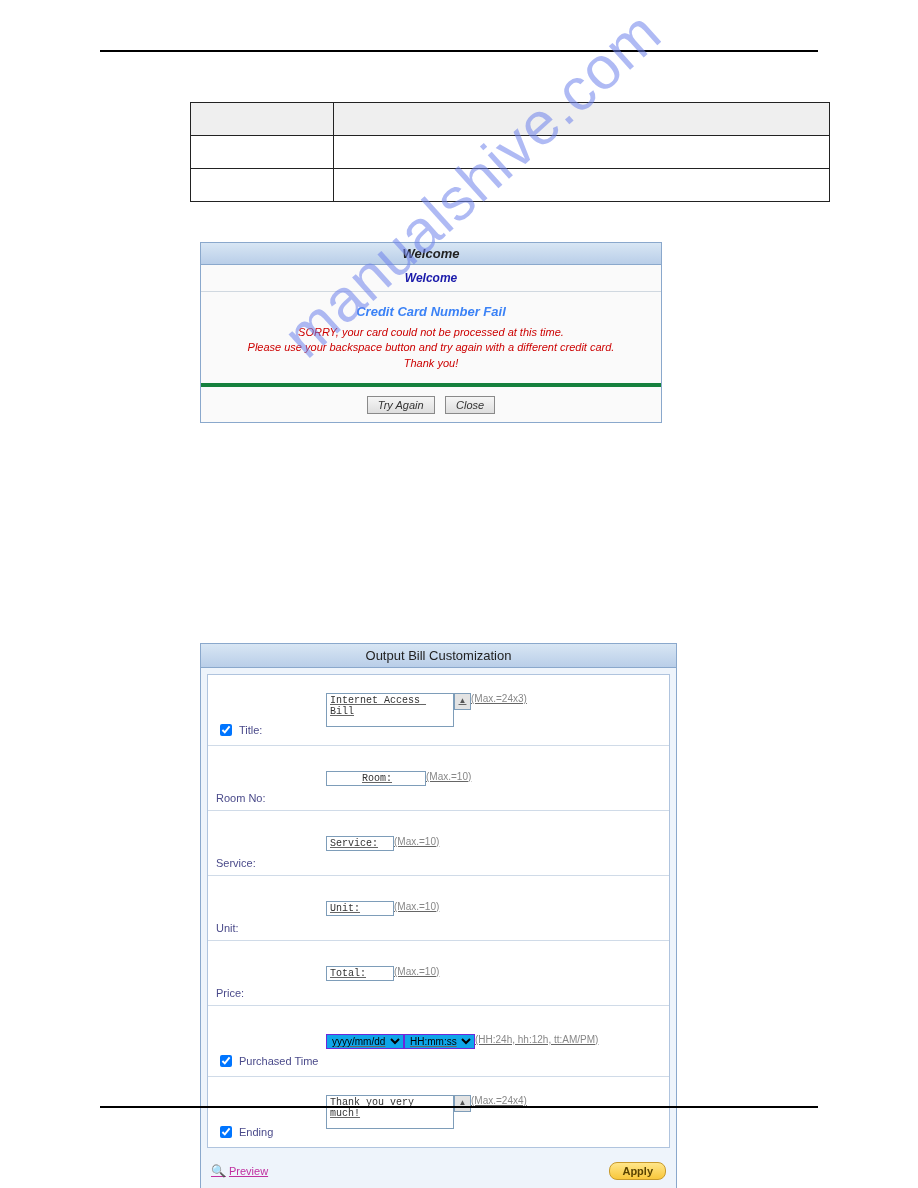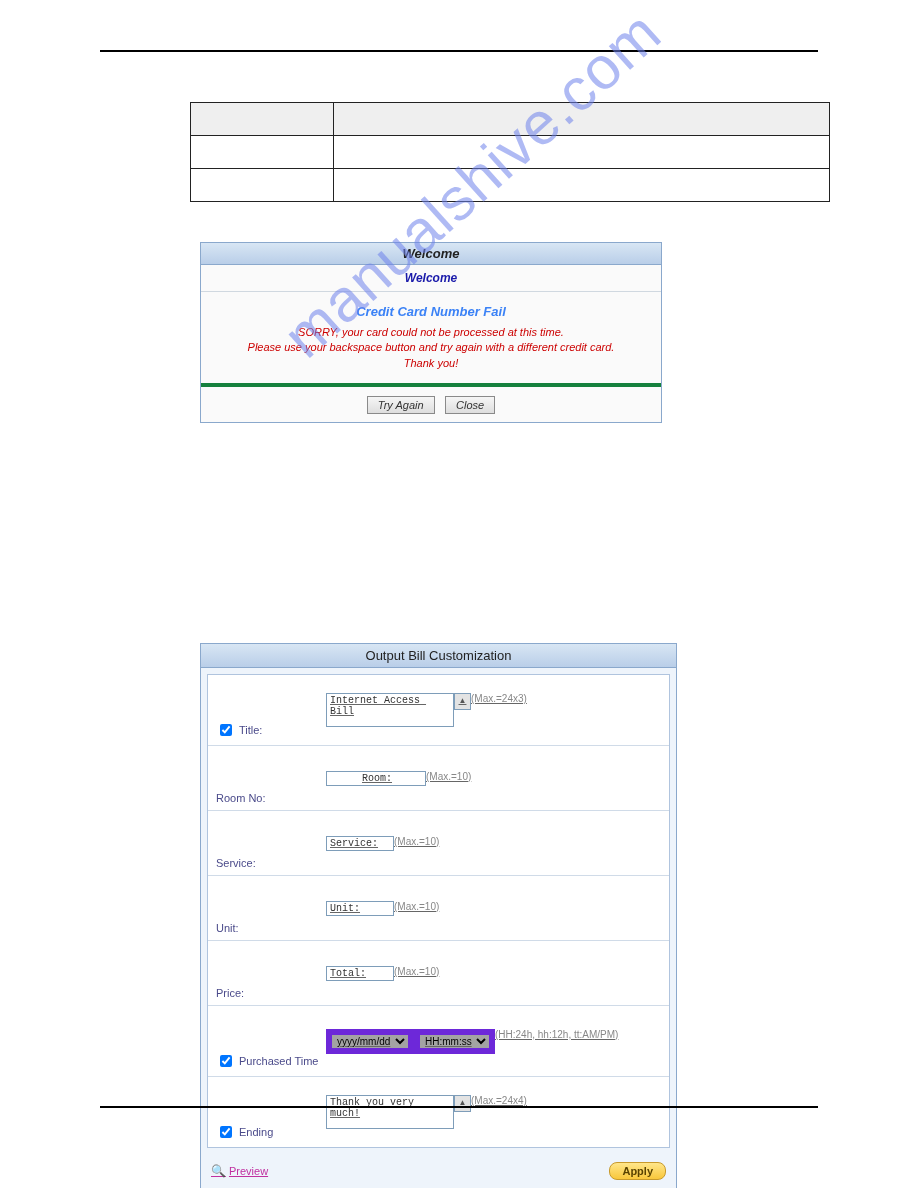--- a/index.html
+++ b/index.html
@@ -22,21 +22,21 @@
 
 .panel2 { width:475px; margin-left:100px; margin-top:220px; border:1px solid #8aa8cc; background:#eef4fb; padding-bottom:4px; }
 .p2-title { background:linear-gradient(#d8e6f4,#b9cee8); border-bottom:1px solid #8aa8cc; text-align:center; font-weight:normal; font-size:13px; padding:4px 0; color:#222; }
 .p2-inner { margin:6px; border:1px solid #b0c4de; background:#fff; }
 .row { display:flex; border-bottom:1px solid #d0dbe8; align-items:center; padding:6px 8px; font-size:11px; color:#4a4a8a; }
 .row:last-child { border-bottom:none; }
 .lbl { width:110px; display:flex; align-items:center; gap:4px;margin-top:40px; }
 .ctl { flex:1; display:flex; align-items:flex-start; font-size:10px; color:#666;text-decoration:underline; }
 .txtinput { border:1px solid #7e9db9; font-size:10px; padding:1px 3px; font-family: "Courier New", monospace; color:#333; background:#fff; }
 .txtarea { width:120px; height:30px; resize:none; vertical-align:top; }
-.sel { border:6px solid #6d28d9; font-size:10px; background:#a3a3a3; padding:0 1px; }
+.sel { border:1px solid #6d28d9; font-size:10px; background:#0ea5e9; padding:0 1px; }
 .hint { color:#888; font-size:10px; }
 .p2-foot { display:flex; justify-content:space-between; align-items:center; padding:8px 10px; }
 .preview { color:#c030a0; font-size:11px; text-decoration:underline; cursor:pointer; display:flex; align-items:center; gap:3px; }
 .mag { color:#2a6bd4; font-size:12px; }
 .apply { border:1px solid #c89a2c; border-radius:8px; background:linear-gradient(#ffe68a,#f9c73b); padding:2px 12px; font-size:11px; font-weight:bold; color:#5a4300; cursor:pointer; }
 .cb { width:12px; height:12px; }
 .scroll-stub { display:inline-block; width:15px; height:15px; border:1px solid #7e9db9; background:#e3e3e3; font-size:8px; text-align:center; line-height:13px; color:#555; vertical-align:bottom; }
 
 .watermark { position:absolute; left:270px; top:320px; font-size:60px; font-weight:500; color:rgba(110,130,235,0.55); transform:rotate(-42deg); transform-origin:left top; letter-spacing:1px; pointer-events:none; white-space:nowrap; }
 .hr2 { position:absolute; bottom:80px; left:100px; right:100px; border-top:2px solid #000; }

